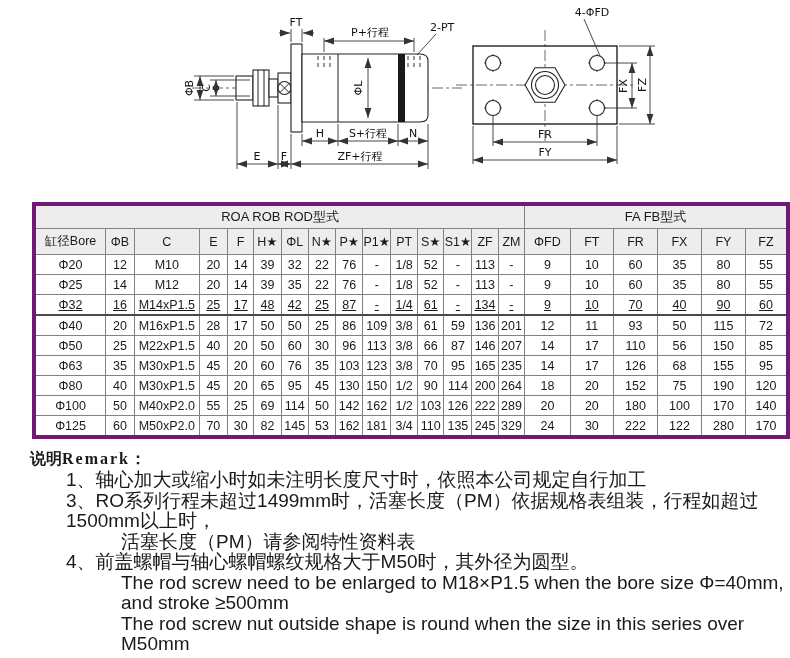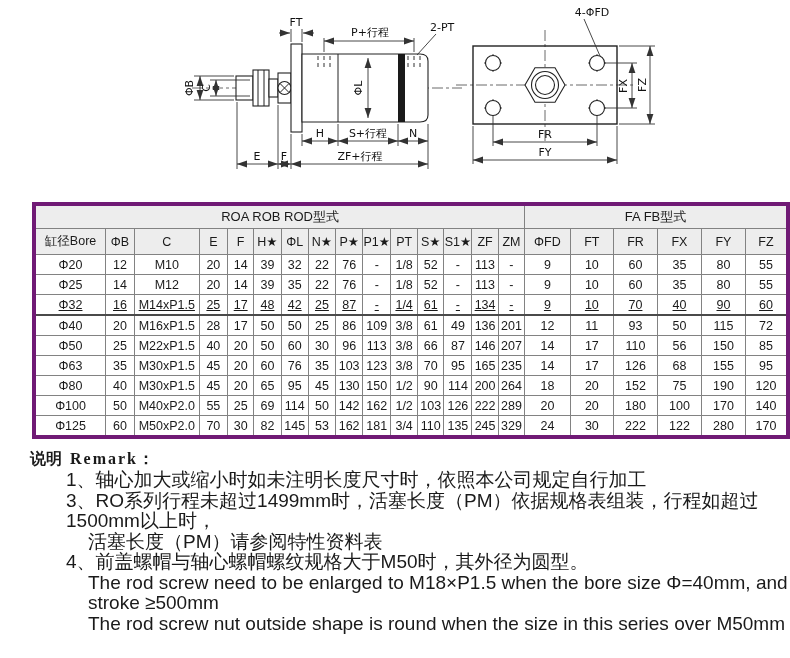--- a/index.html
+++ b/index.html
@@ -28,23 +28,23 @@
     border:1px solid #828282;text-align:center;vertical-align:middle;
     font-weight:normal;font-size:12.5px;padding:0;white-space:nowrap;overflow:hidden;
   }
   th.group{height:22px;background:#ededed;font-size:13px;}
   th.colh{height:25px;background:#ededed;font-size:12.5px;}
   td{height:19px;}
   tr.sep td{border-bottom:2px solid #4a4a4a;text-decoration:underline;}
 
   .remarks{margin:10px 0 0 30px;}
   .remarks-heading{font-size:16px;font-weight:bold;font-family:"Liberation Serif", serif;}
-  .remarks-heading .en{letter-spacing:2px;margin-left:8px;}
+  .remarks-heading .en{letter-spacing:2px;}
   .remark-line{font-size:19px;line-height:20.5px;margin-left:36px;}
-  .remark-line.indent{margin-left:58px;}
+  .remark-line.indent{margin-left:91px;}
 </style>
 </head>
 <body>
 
 <div class="page">
 
   <div class="drawing-area">
     <svg width="790" height="200" viewBox="0 0 790 200">
       <defs>
         <marker id="arrE" markerWidth="12" markerHeight="10" refX="10.5" refY="5" orient="auto" markerUnits="userSpaceOnUse">
@@ -331,21 +331,21 @@
           <td>M16xP1.5</td>
           <td>28</td>
           <td>17</td>
           <td>50</td>
           <td>50</td>
           <td>25</td>
           <td>86</td>
           <td>109</td>
           <td>3/8</td>
           <td>61</td>
-          <td>49</td>
+          <td>59</td>
           <td>136</td>
           <td>201</td>
           <td>12</td>
           <td>11</td>
           <td>93</td>
           <td>50</td>
           <td>115</td>
           <td>72</td>
         </tr>
         <tr>

